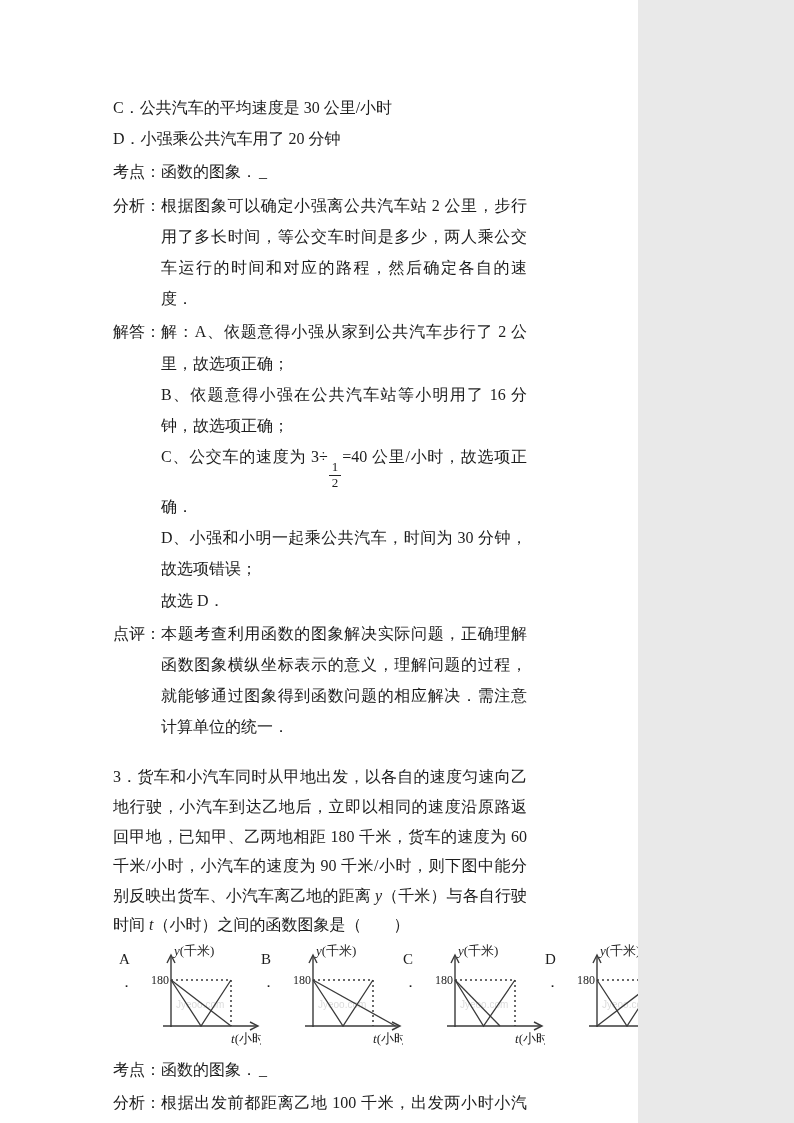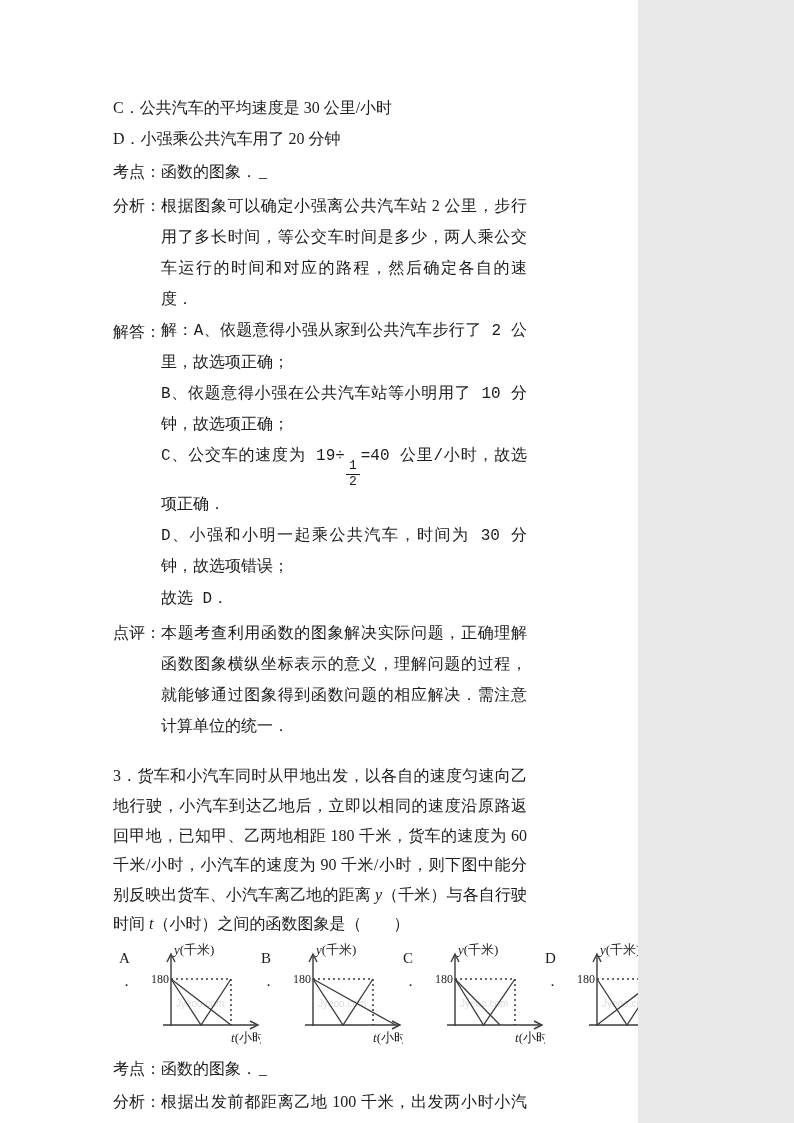--- a/index.html
+++ b/index.html
@@ -9,21 +9,21 @@
   .page{
     width:638px;height:1123px;background:var(--bg);color:var(--text);
     box-sizing:border-box;padding:92px 111px 0 113px;position:relative;
     font-family:"Liberation Serif","DejaVu Serif",serif;
     font-size:16px;line-height:1.95;overflow:hidden;
   }
   p{margin:0;}
   .lrow{display:flex;align-items:flex-start;}
   .lbl{flex:0 0 44px;white-space:nowrap;}
   .txt{flex:1;text-align:justify;}
-  .txt > div{text-align:justify;font-family:Liberation Mono, monospace;} .mt6{margin-top:6px;} .mt2{margin-top:2px;}
+  .txt > div{text-align:justify;} .mt6{margin-top:6px;} .mt2{margin-top:2px;}
   .stem{line-height:1.85;margin-top:20px;text-align:justify;}
   .it{font-style:italic;}
   .suffix{margin-left:2px;}
   
   .frac{display:inline-flex;flex-direction:column;align-items:center;
         font-size:13px;line-height:1.15;vertical-align:-9px;margin:0 1px;}
   .frac .fnum{border-bottom:1px solid #222;padding:0 3px;}
   .frac .fden{padding:0 3px;}
   
   .graphs{display:flex;margin-top:4px;margin-left:6px;line-height:1;}
@@ -55,22 +55,22 @@
 
   <div class="lrow mt2">
     <span class="lbl">分析：</span>
     <span class="txt">根据图象可以确定小强离公共汽车站 2 公里，步行用了多长时间，等公交车时间是多少，两人乘公交车运行的时间和对应的路程，然后确定各自的速度．</span>
   </div>
 
   <div class="lrow mt2">
     <span class="lbl">解答：</span>
     <div class="txt">
       <div>解：A、依题意得小强从家到公共汽车步行了 2 公里，故选项正确；</div>
-      <div>B、依题意得小强在公共汽车站等小明用了 10 分钟，故选项正确；</div>
-      <div><span>C、公交车的速度为 19÷</span><span class="frac">
+      <div>B、依题意得小强在公共汽车站等小明用了 16 分钟，故选项正确；</div>
+      <div><span>C、公交车的速度为 3÷</span><span class="frac">
             <span class="fnum">1</span>
             <span class="fden">2</span>
           </span><span>=40 公里/小时，故选项正确．</span></div>
       <div>D、小强和小明一起乘公共汽车，时间为 30 分钟，故选项错误；</div>
       <div>故选 D．</div>
     </div>
   </div>
 
   <div class="lrow mt2">
     <span class="lbl">点评：</span>

